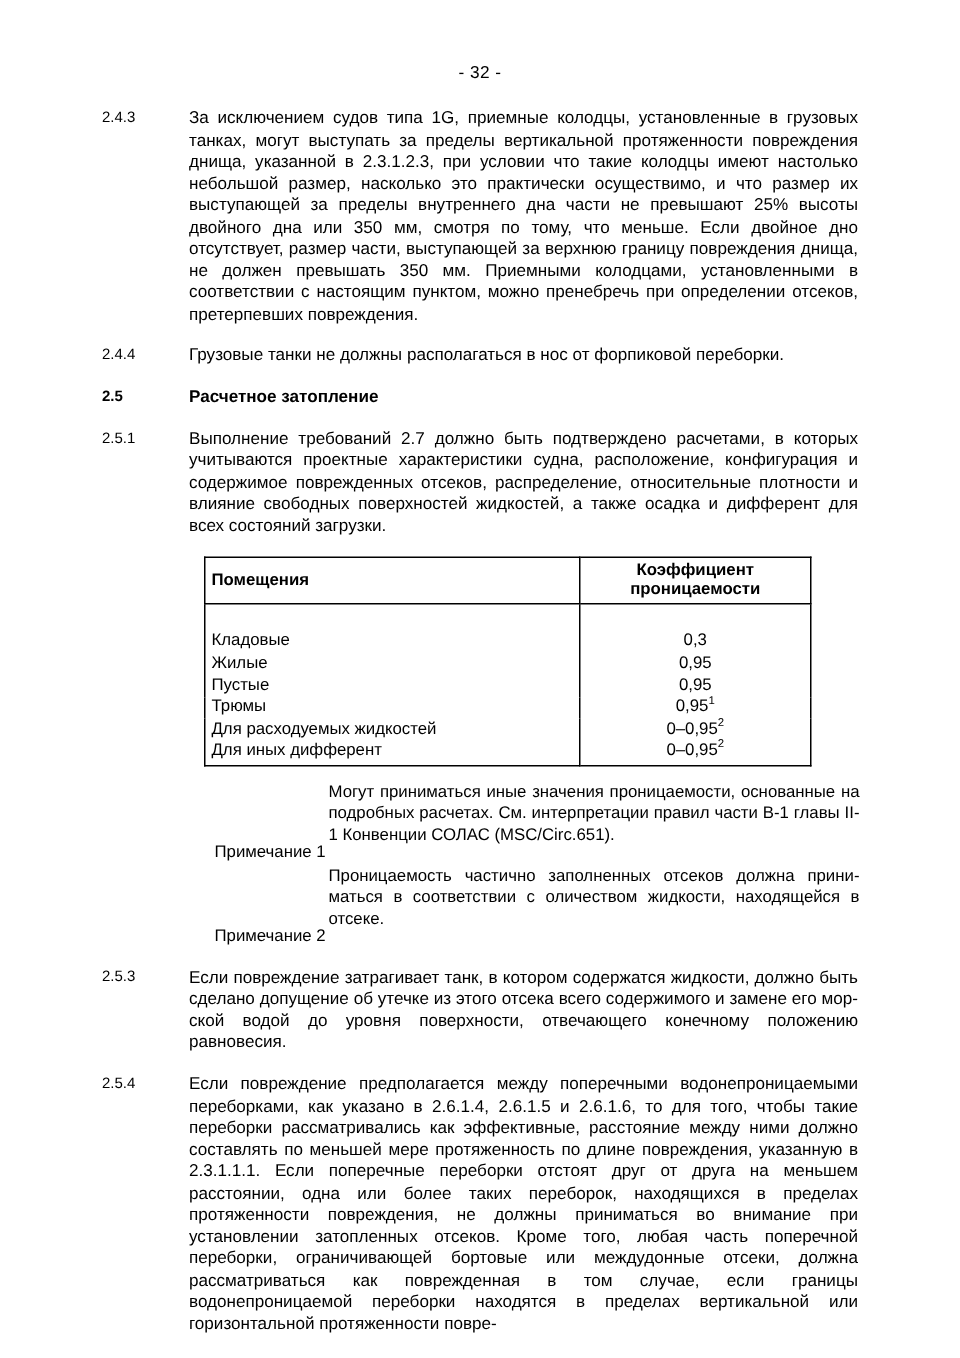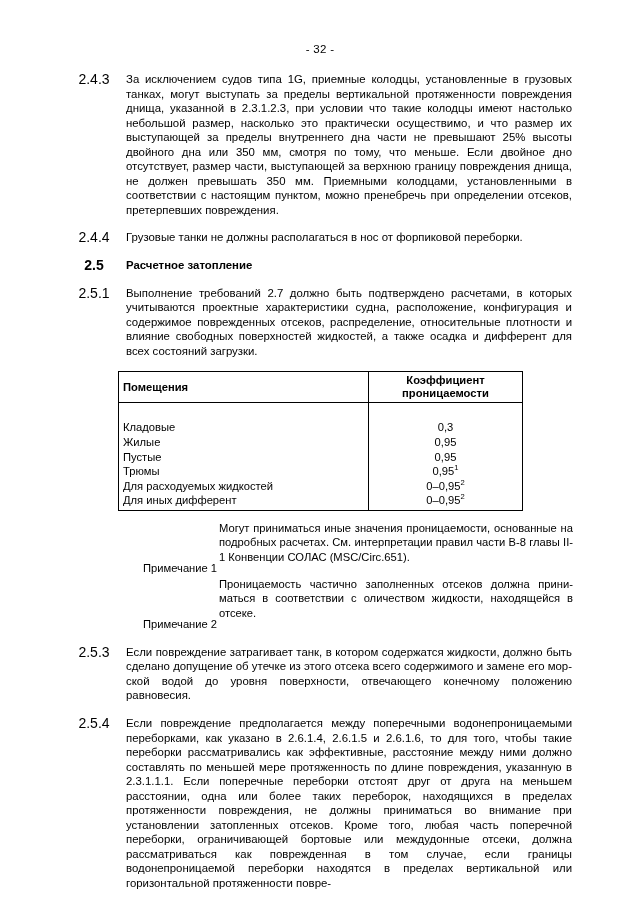--- a/index.html
+++ b/index.html
@@ -52,38 +52,39 @@
     text-justify: inter-word;
     margin: 0 0 13px 0;
     padding-left: 58px;
     hyphens: manual;
   }
   .para .num {
     position: absolute;
     left: 0;
     top: 0;
     width: 52px;
-    font-size: 14px;
-    text-align: center;
+    font-size: 10px;
+    text-align: left;
   }
   .para > .body {
     display: block;
   }
 
   
   .tbl-wrap {
     margin: 9px 0 10px 50px;
     width: 404px;
   }
   table.perm {
     border-collapse: collapse;
     width: 404px;
     font-size: 11.2px;
     line-height: 13.6px;
     table-layout: fixed;
+    margin-left: 18px;
   }
   table.perm, table.perm td, table.perm th {
     border: 1px solid #000000;
   }
   table.perm th, table.perm td {
     border-left: 1px solid #000;
     border-right: 1px solid #000;
     border-top: none;
     border-bottom: none;
     padding: 0.5px 4px;
@@ -214,21 +215,21 @@
             <td class="c1">Для иных дифферент</td>
             <td class="c2"><span>0–0,95</span><sup>2</sup></td>
           </tr>
         </tbody>
       </table>
     </div>
 
     <div class="notes">
       <div class="note">
         <span class="note-label">Примечание 1</span>
-        <span class="note-body">Могут приниматься иные значения проницаемости, основанные на подробных расчетах. См. интерпретации правил части В-8 главы II-1 Конвенции СОЛАС (MSC/Circ.651).</span>
+        <span class="note-body">Могут приниматься иные значения проницаемости, основанные на подробных расчетах. См. интерпретации правил части В-1 главы II-1 Конвенции СОЛАС (MSC/Circ.651).</span>
       </div>
       <div class="note">
         <span class="note-label">Примечание 2</span>
         <span class="note-body">Проницаемость частично заполненных отсеков должна прини­маться в соответствии с оличеством жидкости, находящейся в отсеке.</span>
       </div>
     </div>
 
     <div class="after-notes"></div>
 
     <div class="para">

